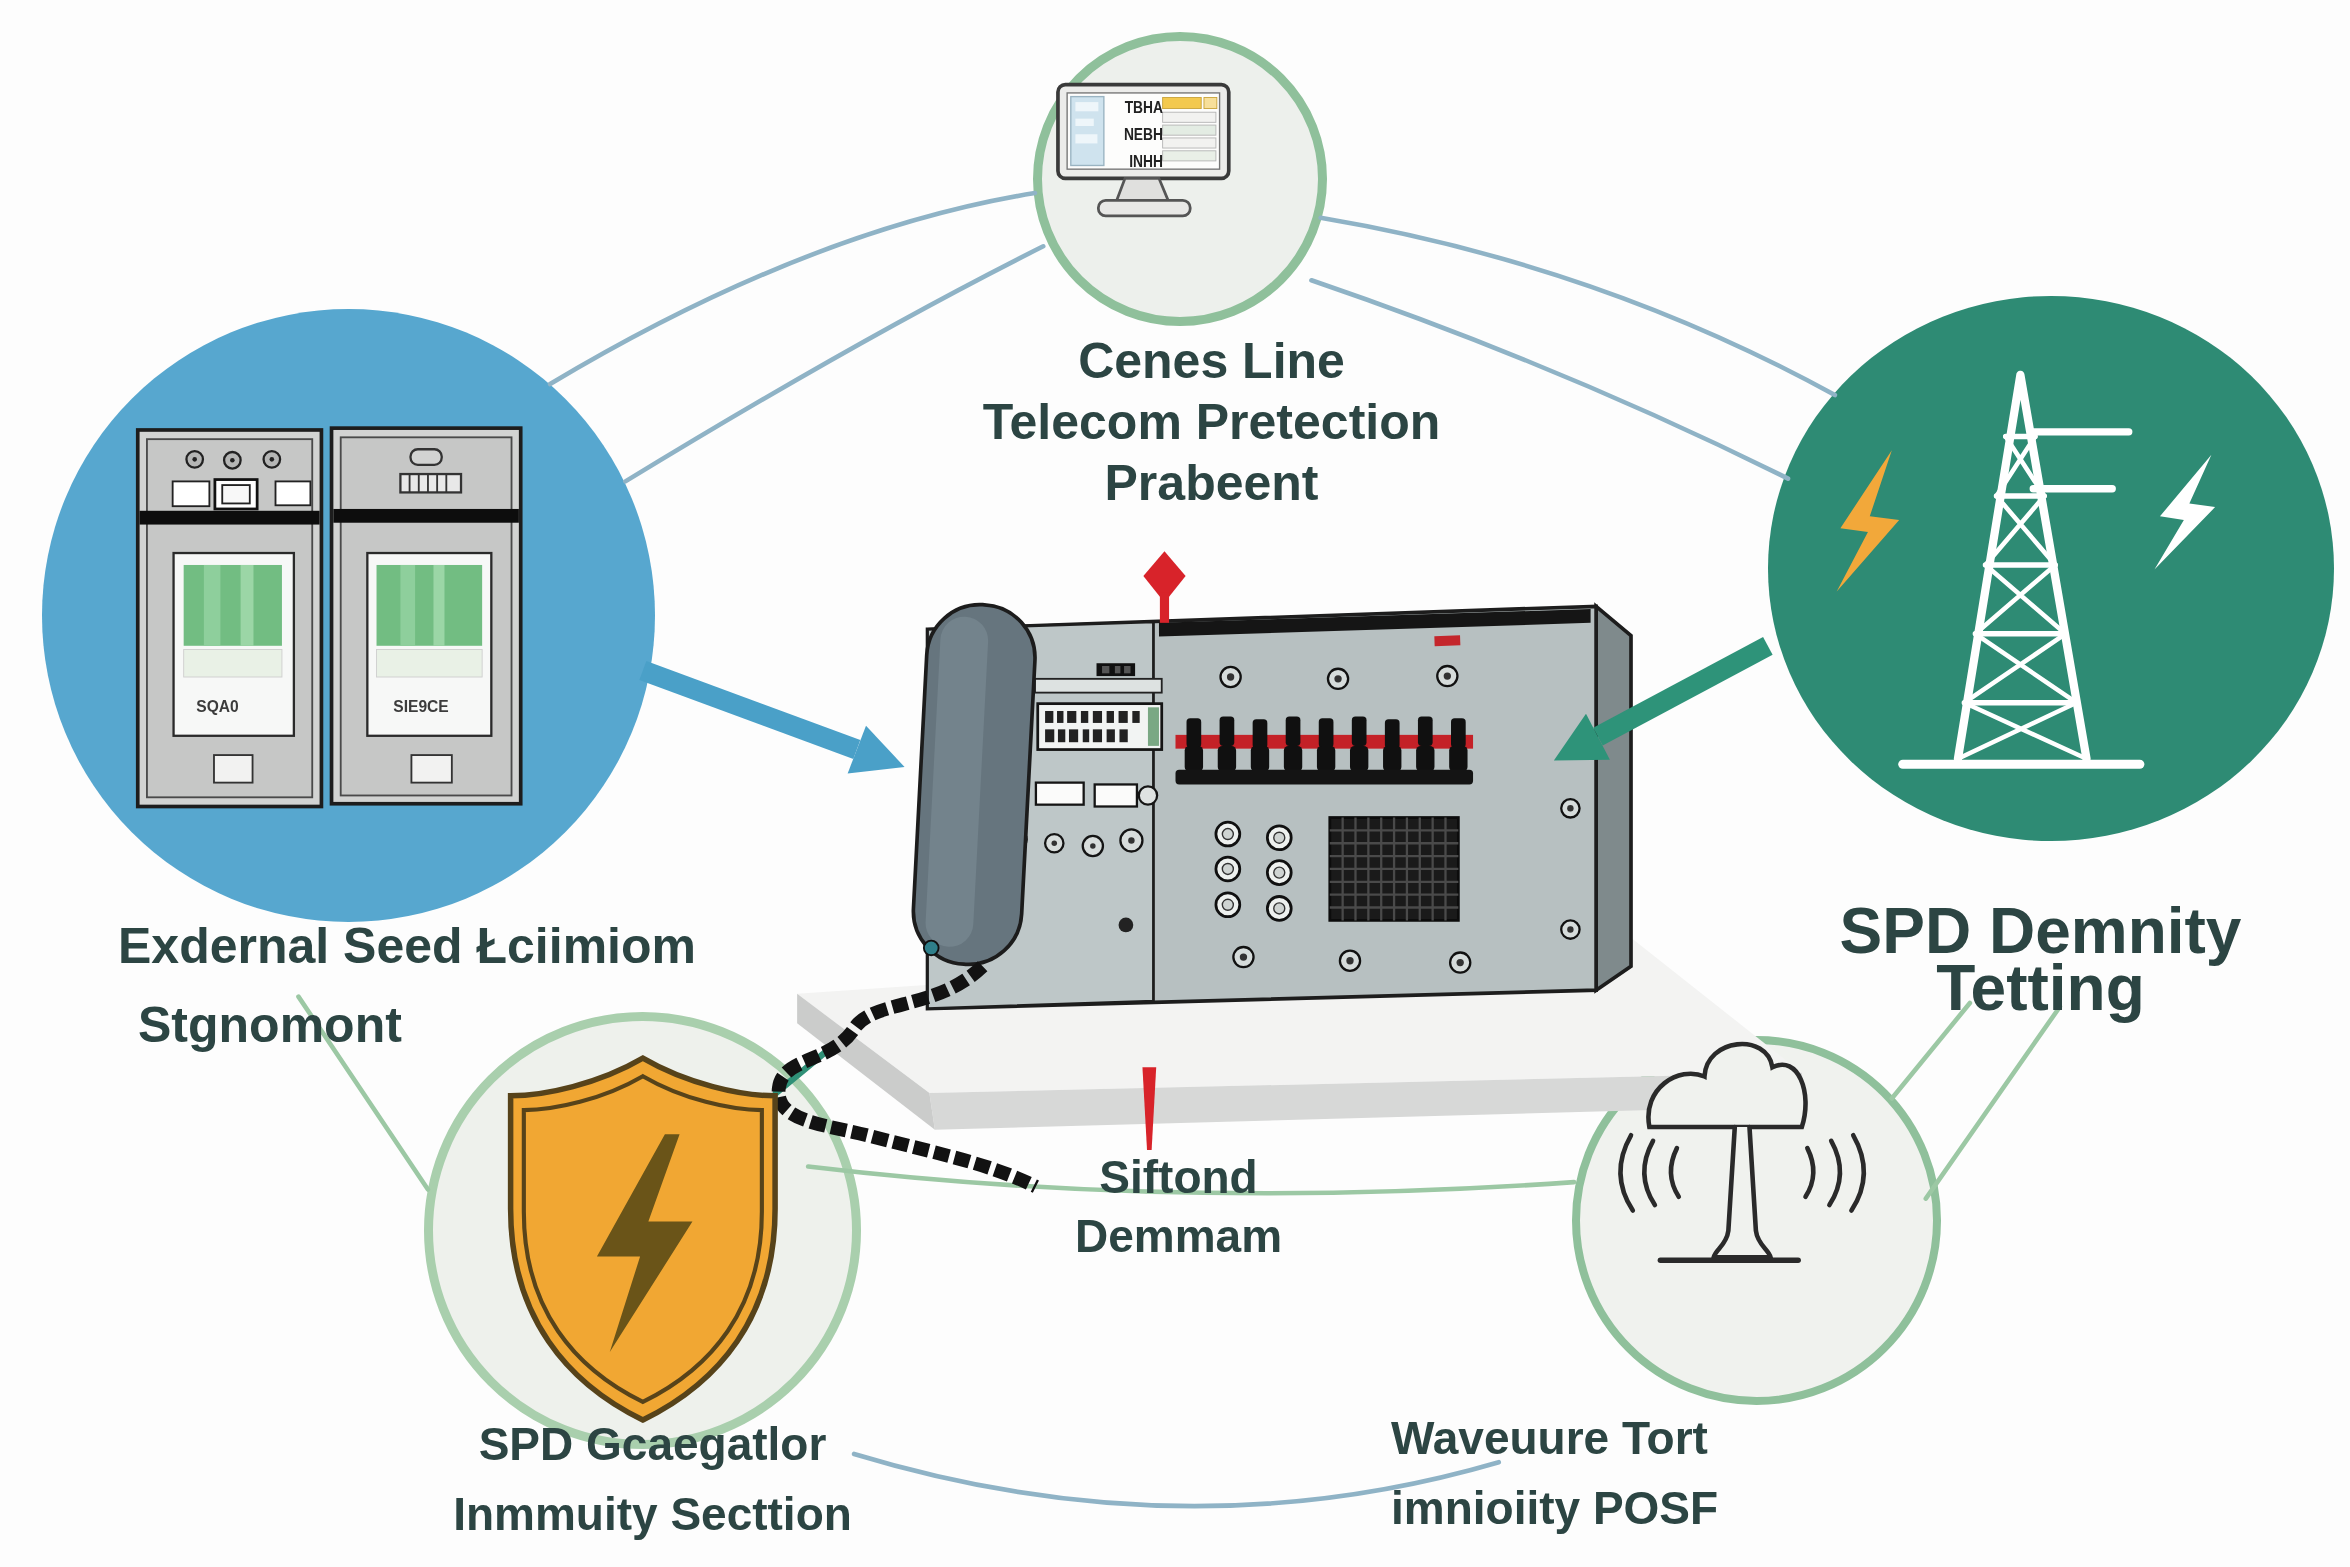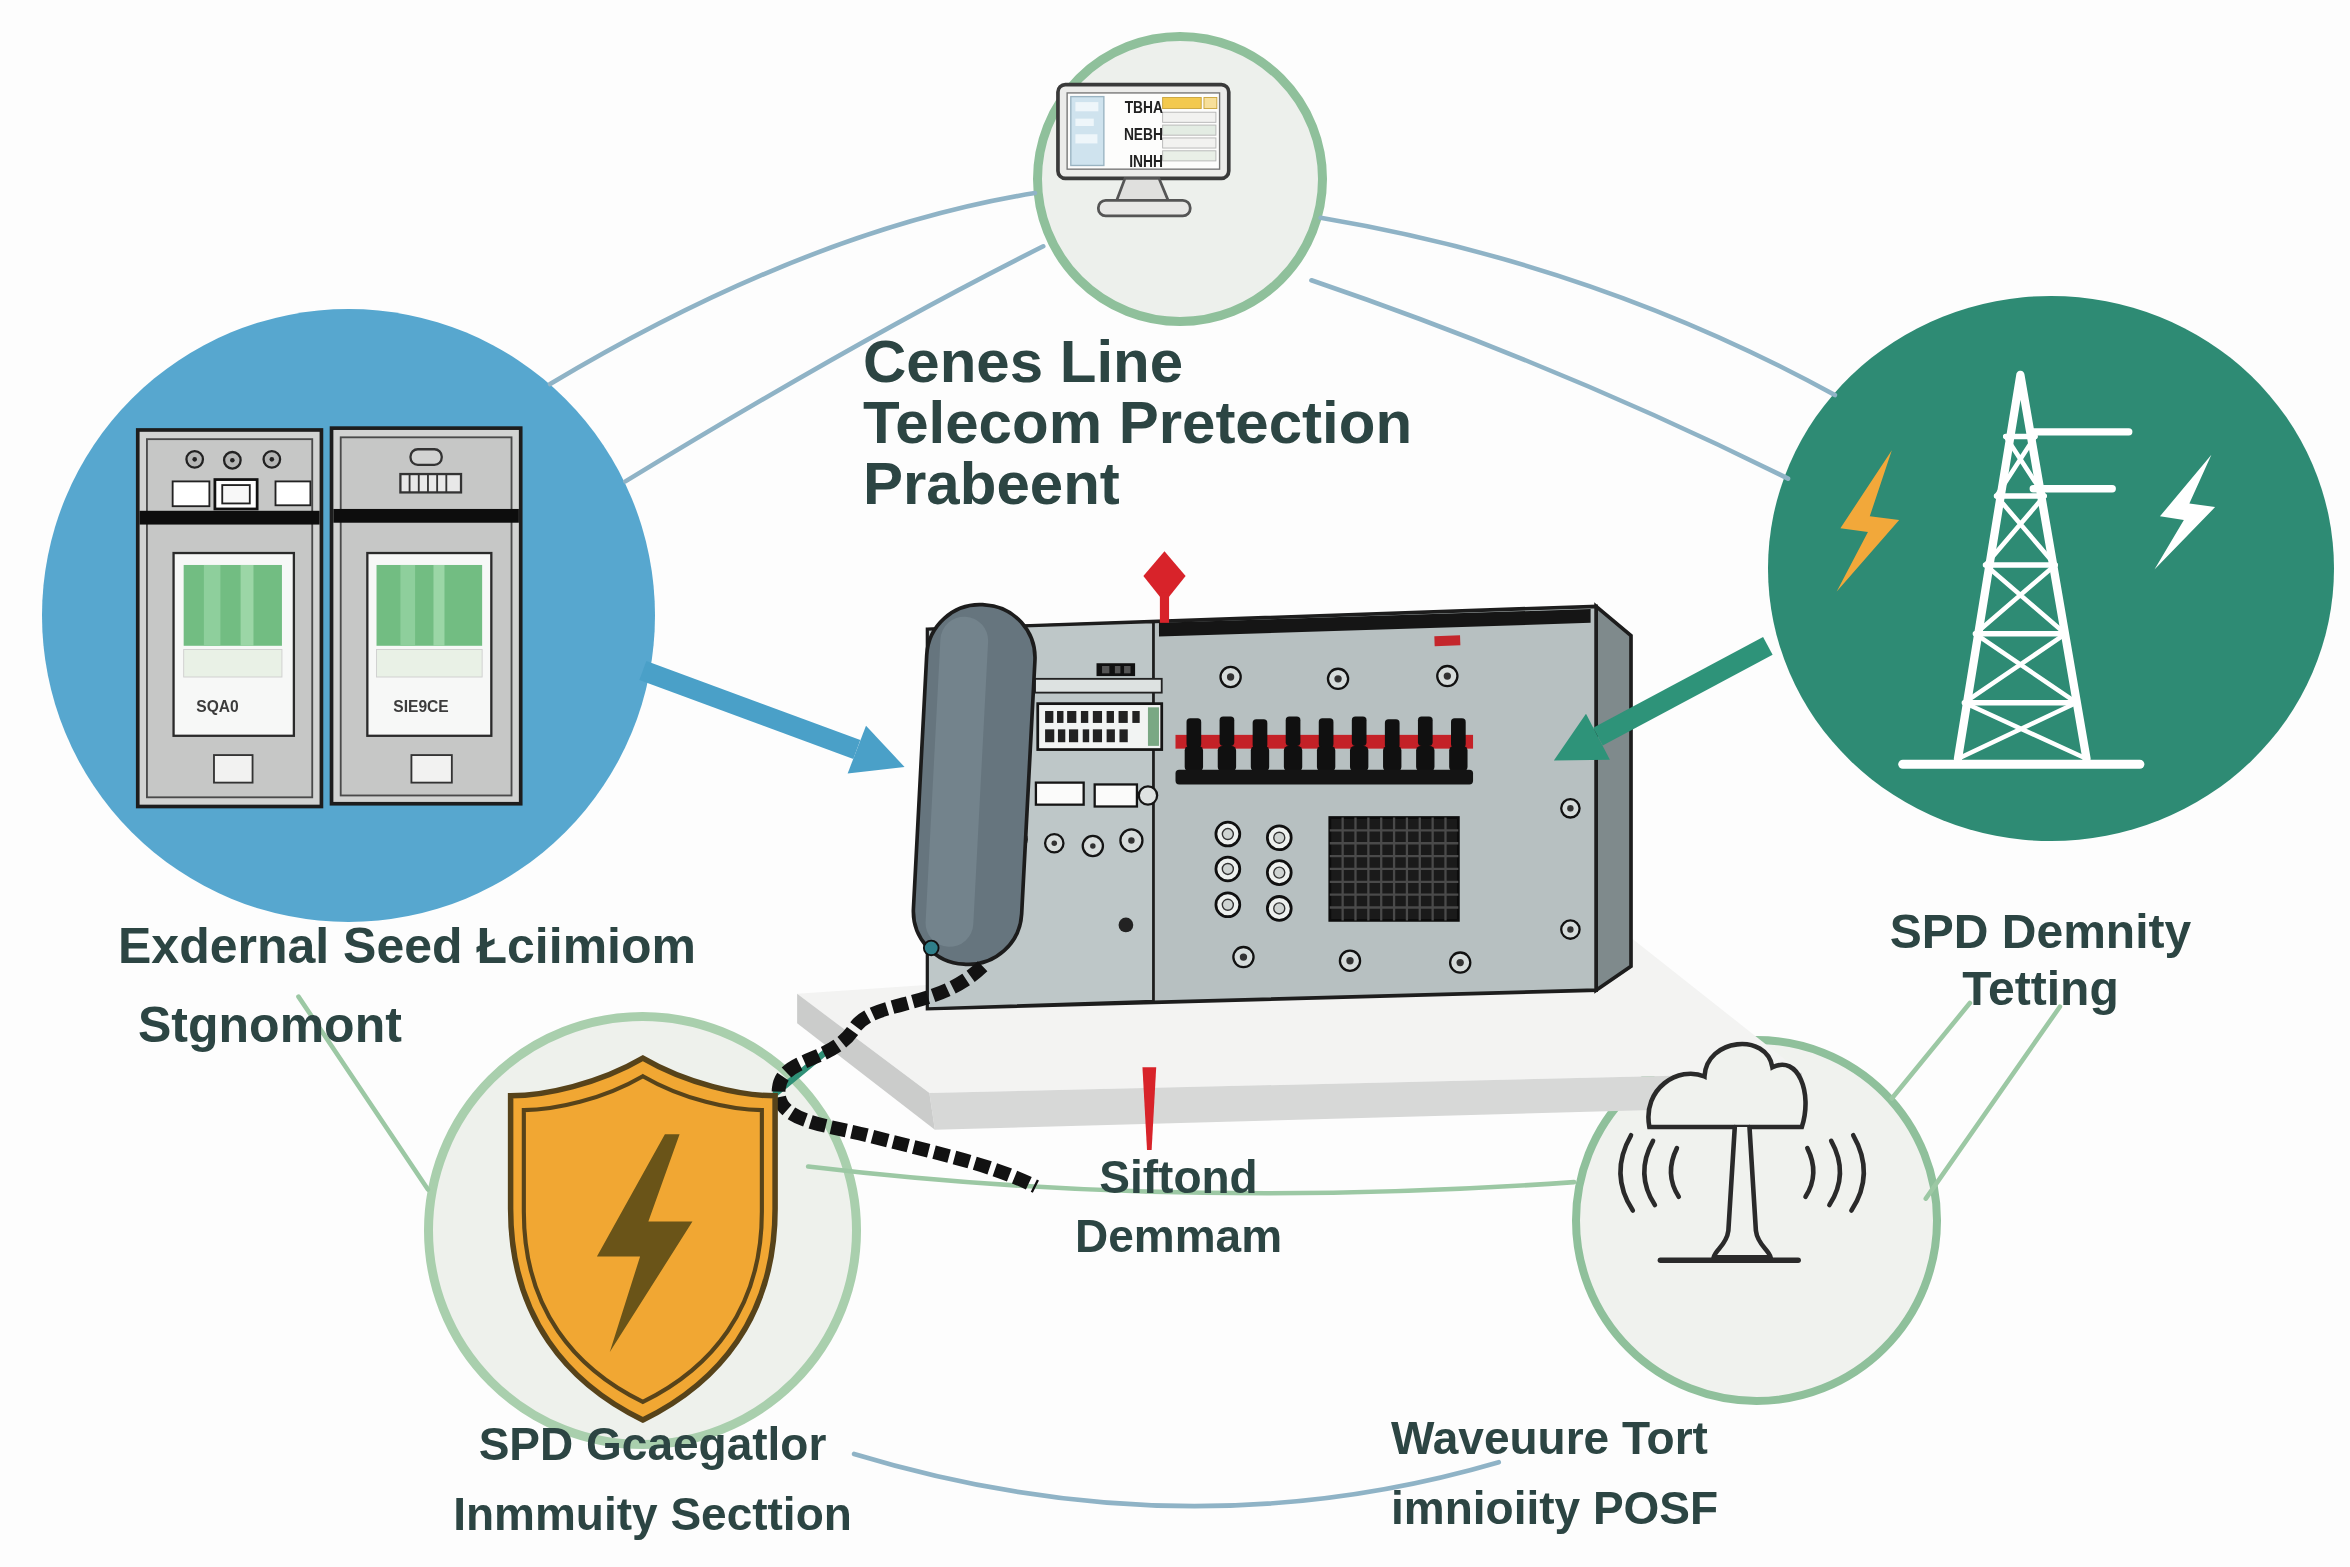--- a/index.html
+++ b/index.html
@@ -10,24 +10,24 @@
   }
   .circle{position:absolute;border-radius:50%;box-sizing:border-box;}
   #top-circle{left:1033px;top:32px;width:294px;height:294px;background:#edf0ec;border:9.2px solid #8fc09b;}
   #blue-circle{left:42px;top:309px;width:613px;height:613px;background:#57a7cf;}
   #teal-circle{left:1768px;top:296px;width:566px;height:545px;background:#2e8b74;}
   #shield-circle{left:424px;top:1012px;width:437px;height:437px;background:#eef1ec;border:9.2px solid #a9cfad;}
   #cloud-circle{left:1572px;top:1036px;width:369px;height:369px;background:#f0f2ee;border:8.3px solid #8fc09b;}
   svg.layer{position:absolute;left:0;top:0;z-index:2;}
   .label{position:absolute;z-index:3;color:#2c4543;font-weight:bold;letter-spacing:0px;}
   .label span{display:block;}
-  #top-label{left:863px;top:331px;width:643px;text-align:left;font-size:60px;line-height:61px;}
+  #top-label{left:890px;top:331px;width:643px;text-align:center;font-size:50px;line-height:61px;}
   #left-label{left:118px;top:907px;width:753px;text-align:left;font-size:50px;line-height:79px;}
   #left-label .l2{padding-left:20px;}
-  #right-label{left:1765px;top:903px;width:551px;text-align:center;font-size:48px;line-height:57px;}
+  #right-label{left:1765px;top:903px;width:551px;text-align:center;font-size:64px;line-height:57px;}
   #bl-label{left:331px;top:1409px;width:643px;text-align:center;font-size:46px;line-height:70px;}
   #br-label{left:1391px;top:1403px;width:643px;text-align:left;font-size:46px;line-height:70px;}
   #center-label{left:949px;top:1148px;width:459px;text-align:center;font-size:46px;line-height:59px;}
   .tinytext{position:absolute;z-index:3;color:#3a3a3a;font-weight:bold;text-align:right;}
   #monitor-rows{left:1106px;top:94px;width:57px;font-size:13.8px;line-height:27px;letter-spacing:0px;color:#222;}
   #monitor-rows span{display:block;transform:scaleY(1.25);}
   #panel-left-text{left:158px;top:698px;width:119px;text-align:center;font-size:15.6px;color:#3c3c3c;}
   #panel-right-text{left:369px;top:698px;width:104px;text-align:center;font-size:15.6px;color:#3c3c3c;}
 </style>
 </head>

